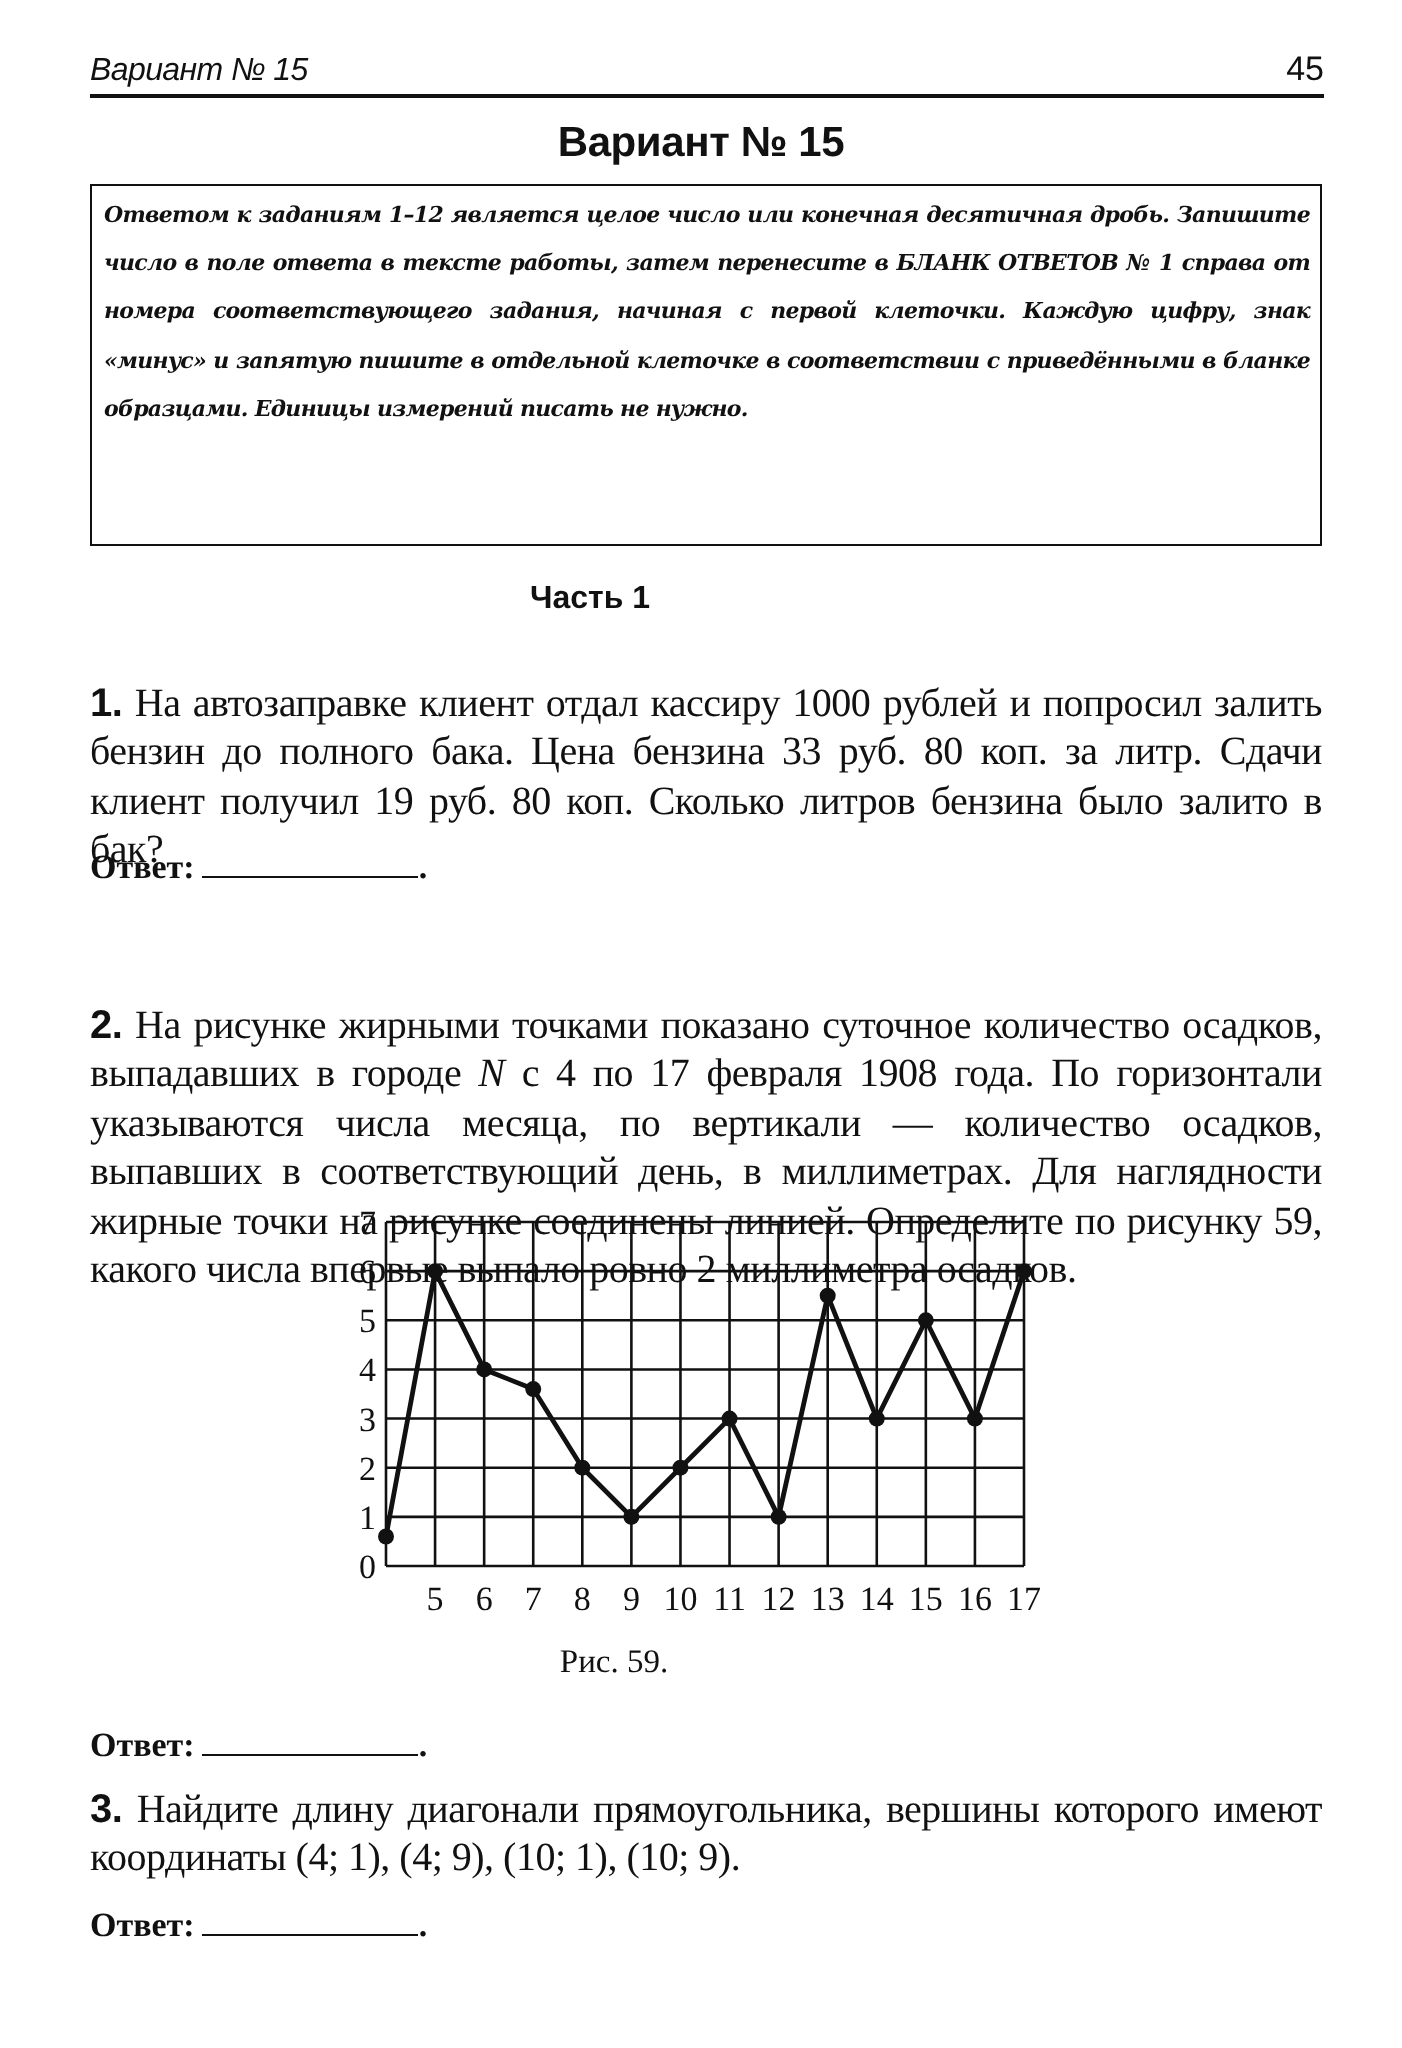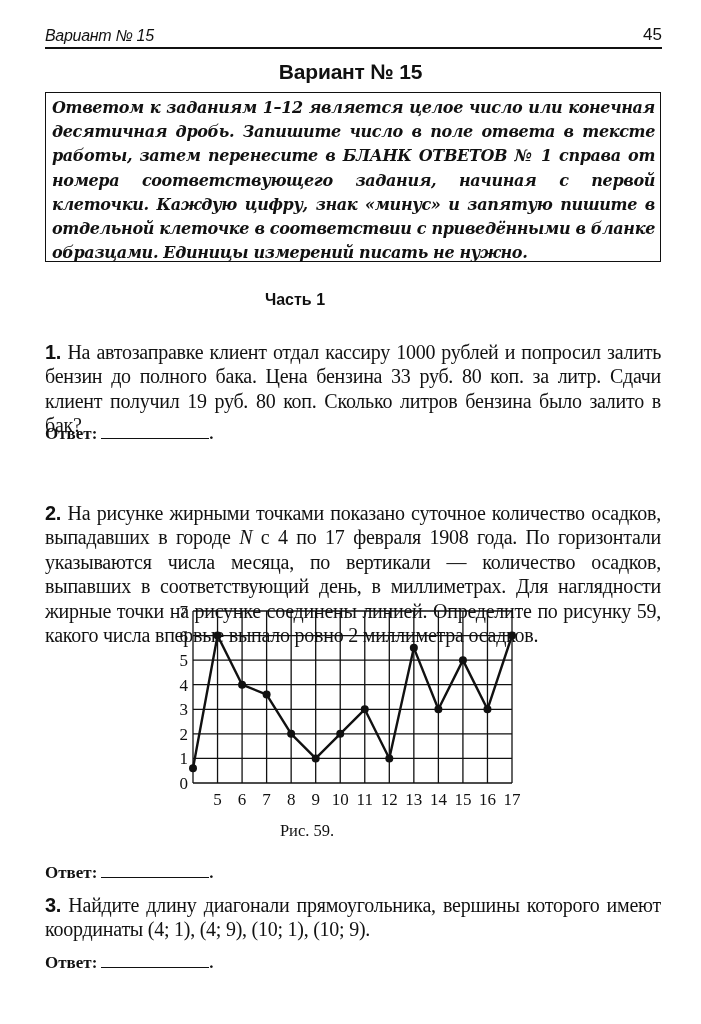--- a/index.html
+++ b/index.html
@@ -23,23 +23,23 @@
     font-size: 17px;
   }
   .title {
     position: absolute; left: 0; width: 701px; top: 60px; text-align: center;
     font-family: "Liberation Sans", "DejaVu Sans", sans-serif;
     font-weight: bold; font-size: 21px; letter-spacing: -0.2px;
   }
   .instructions {
     position: absolute; left: 45px; top: 92px; width: 603px; height: 159px;
     border: 1.5px solid #111;
-    padding: 3px 5px 6px 6px;
+    padding: 3px 5px 17px 6px;
     font-family: "DejaVu Serif", "Liberation Serif", serif;
-    font-style: italic; font-weight: bold; font-size: 16px; line-height: 24.2px;
+    font-style: italic; font-weight: bold; font-size: 11px; line-height: 24.2px;
     text-align: justify;
     letter-spacing: -0.35px;
   }
   .part-title {
     position: absolute; left: 0; width: 590px; top: 291px; text-align: center;
     font-family: "Liberation Sans", "DejaVu Sans", sans-serif;
     font-weight: bold; font-size: 16px;
   }
   .task {
     position: absolute; left: 45px; width: 616px;

